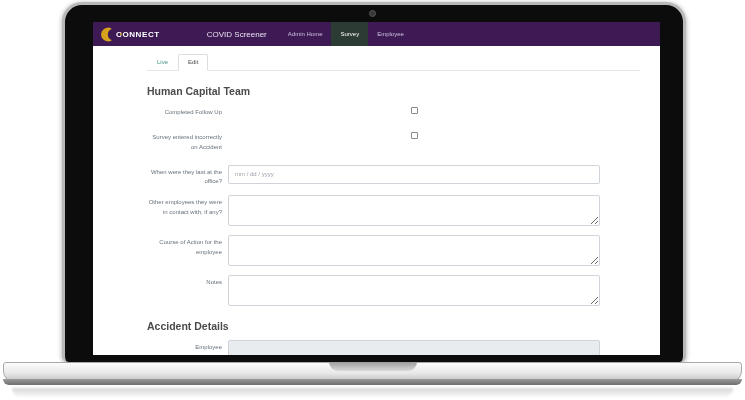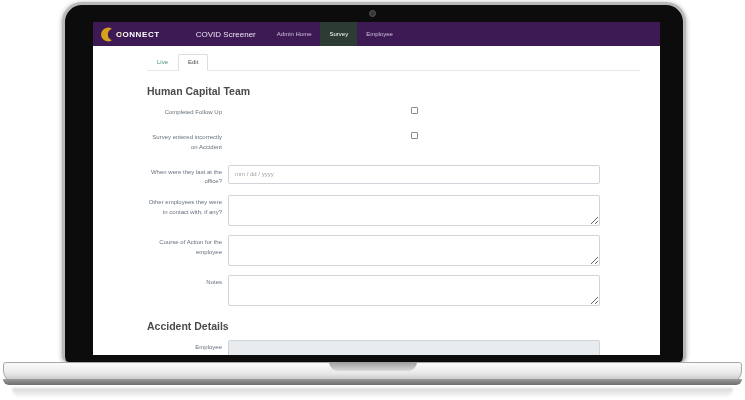--- a/index.html
+++ b/index.html
@@ -46,21 +46,21 @@
     background:#ffffff; overflow:hidden;
   }
   .navbar {
     height:24px; background:#3d1a54; display:flex; align-items:stretch;
     padding-left:7px; color:#fff;
   }
   .logo-wrap { display:flex; align-items:center; position:relative; }
   .logo-crescent { position:relative; width:15px; height:17px; margin-right:-11px; z-index:2; }
   .logo-text { font-size:8px; font-weight:bold; letter-spacing:.6px; color:#fff; padding-left:12px; position:relative; }
   .logo-dot { position:absolute; left:19.5px; top:10.5px; width:2.5px; height:2.5px; border-radius:50%; background:#d6a21c; z-index:3; }
-  .brand-title { font-size:8px; color:#e9e2f1; margin-left:15px; align-self:center;padding-left:21px; }
+  .brand-title { font-size:8px; color:#e9e2f1; margin-left:26px; align-self:center;padding-left:21px; }
   .nav-items { display:flex; margin-left:12px; align-items:stretch; }
   .nav-item {
     font-size:6px; color:#cfc2dd; display:flex; align-items:center;
     padding:0 9px; cursor:pointer;
   }
   .nav-item.active { background:#2c3b34; color:#ffffff; }
 
   .tabs {
     margin:8px 20px 0 54px; border-bottom:1px solid #e8e8e8;
     display:flex; height:17px;

